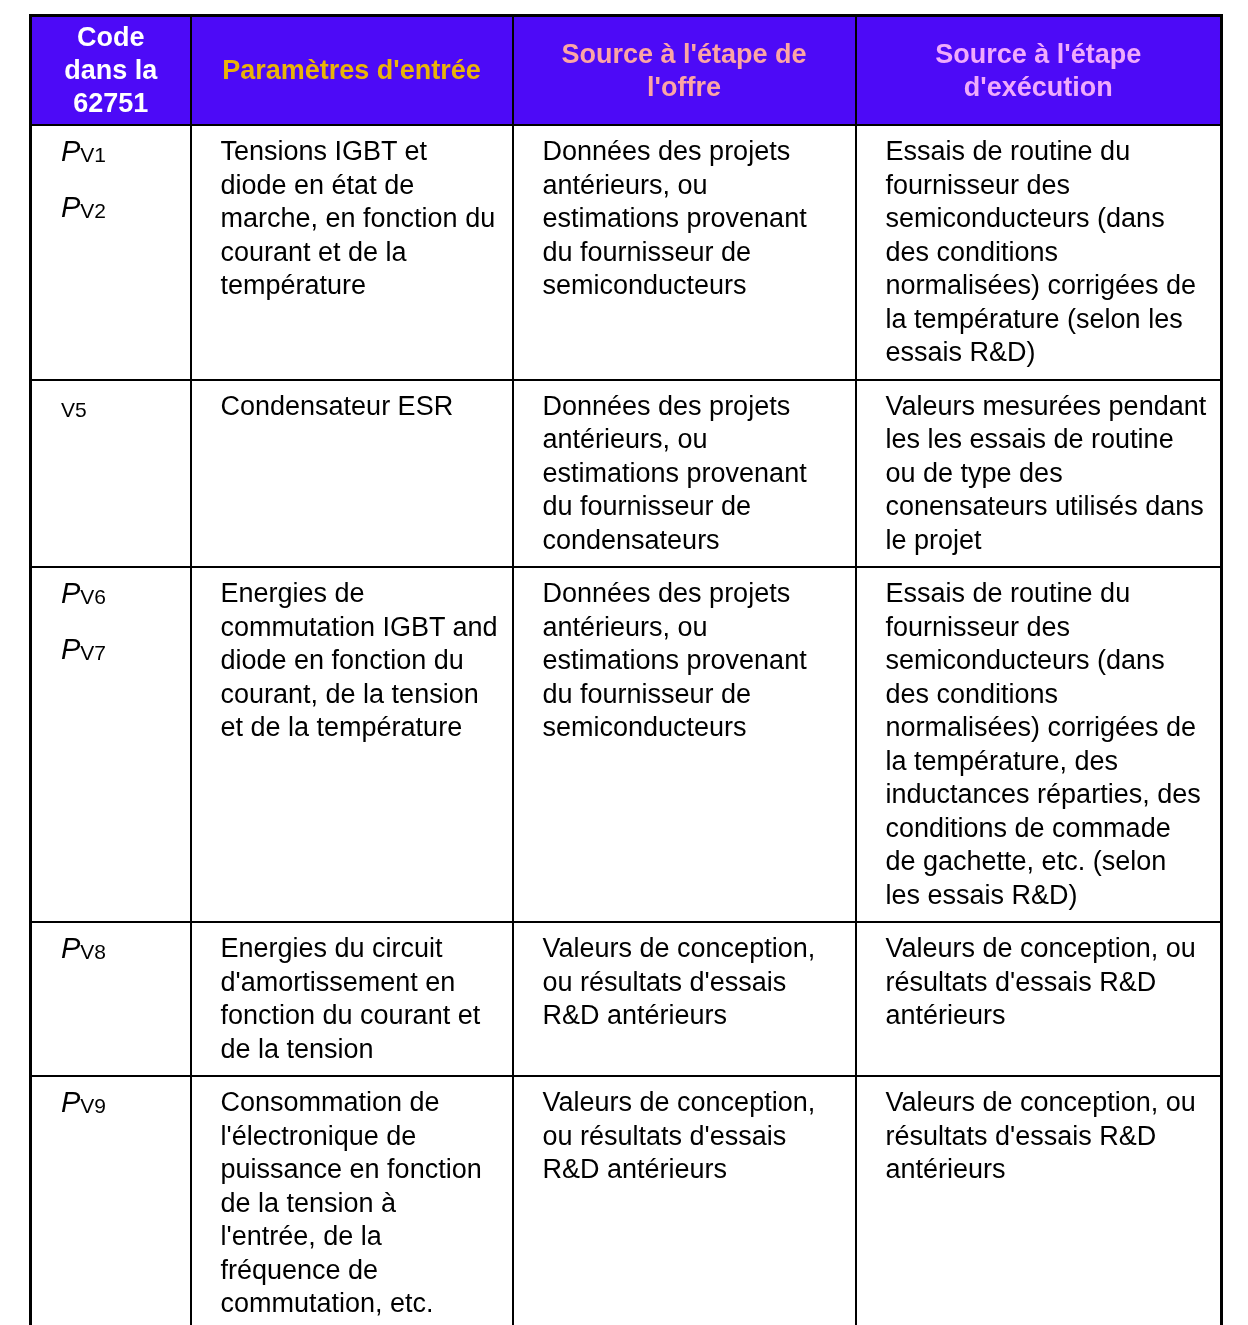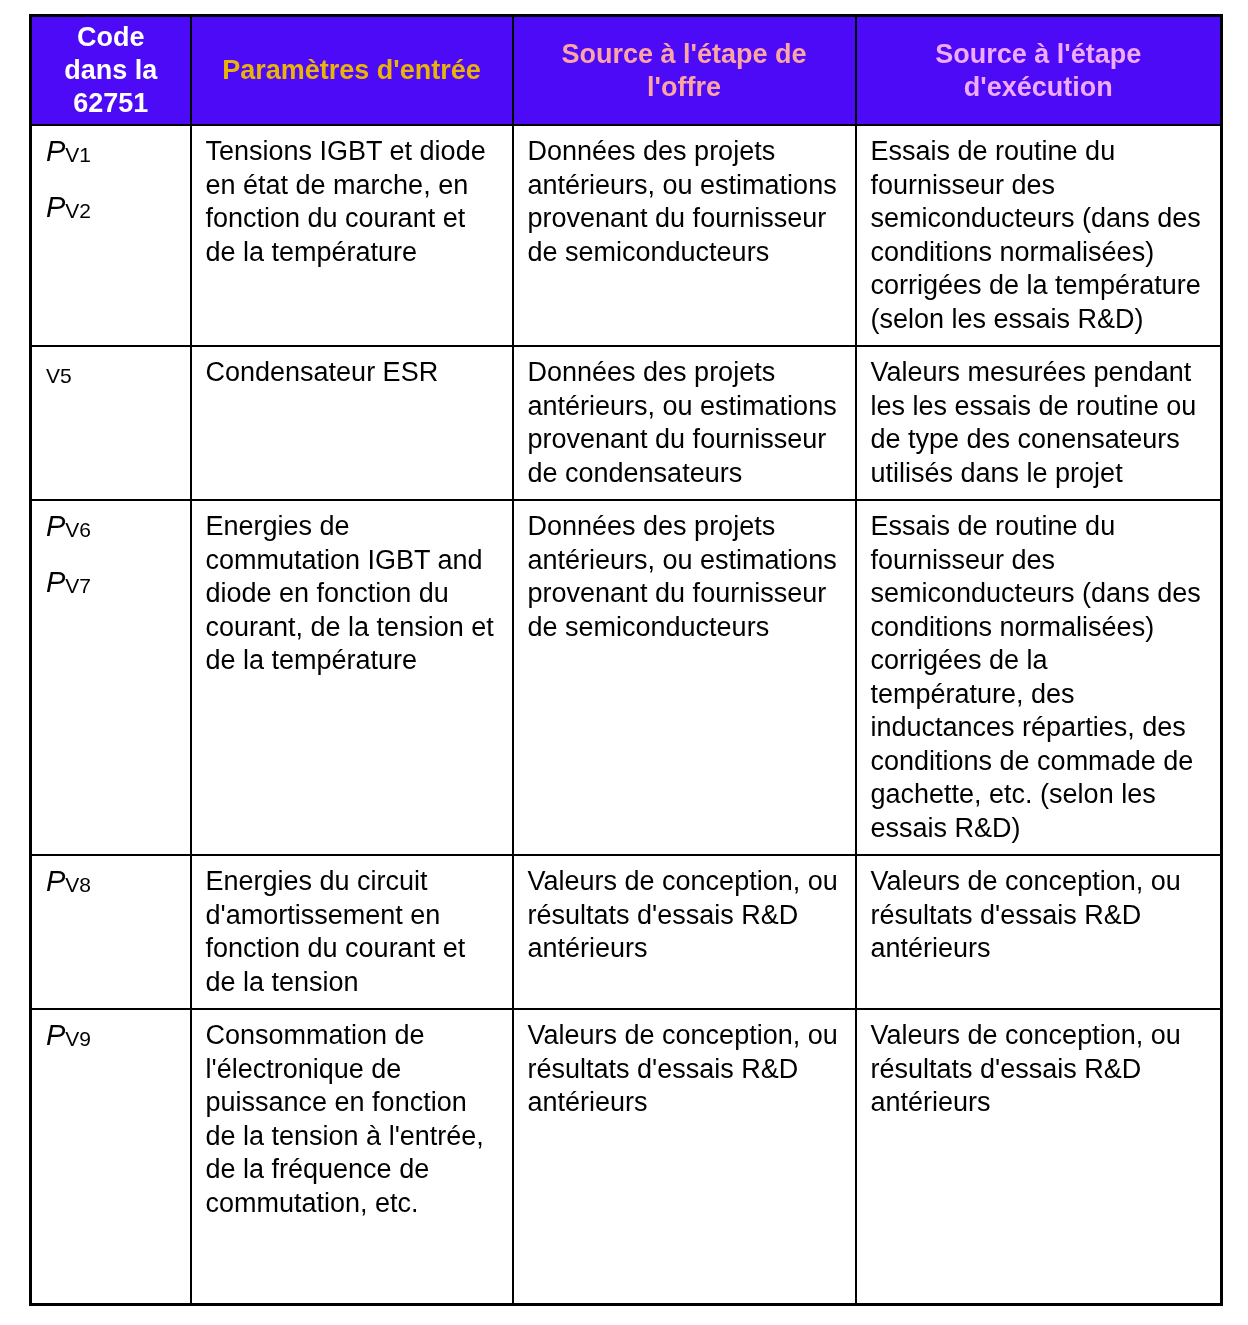--- a/index.html
+++ b/index.html
@@ -39,21 +39,21 @@
     line-height: 33px;
     text-align: center;
     vertical-align: middle;
     height: 79px;
     padding: 4px 10px;
   }
   table.params td {
     vertical-align: top;
     font-size: 27px;
     line-height: 33.5px;
-    padding: 9px 13px 9px 14px;
+    padding: 9px 13px 9px 29px;
     background: #ffffff;
   }
   col.c1 { width: 160px; }
   col.c2 { width: 322px; }
   col.c3 { width: 343px; }
   col.c4 { width: 366px; }
 
   tbody tr:nth-child(1) td { height: 207px; }
   tbody tr:nth-child(2) td { height: 108px; }
   tbody tr:nth-child(3) td { height: 110px; }

